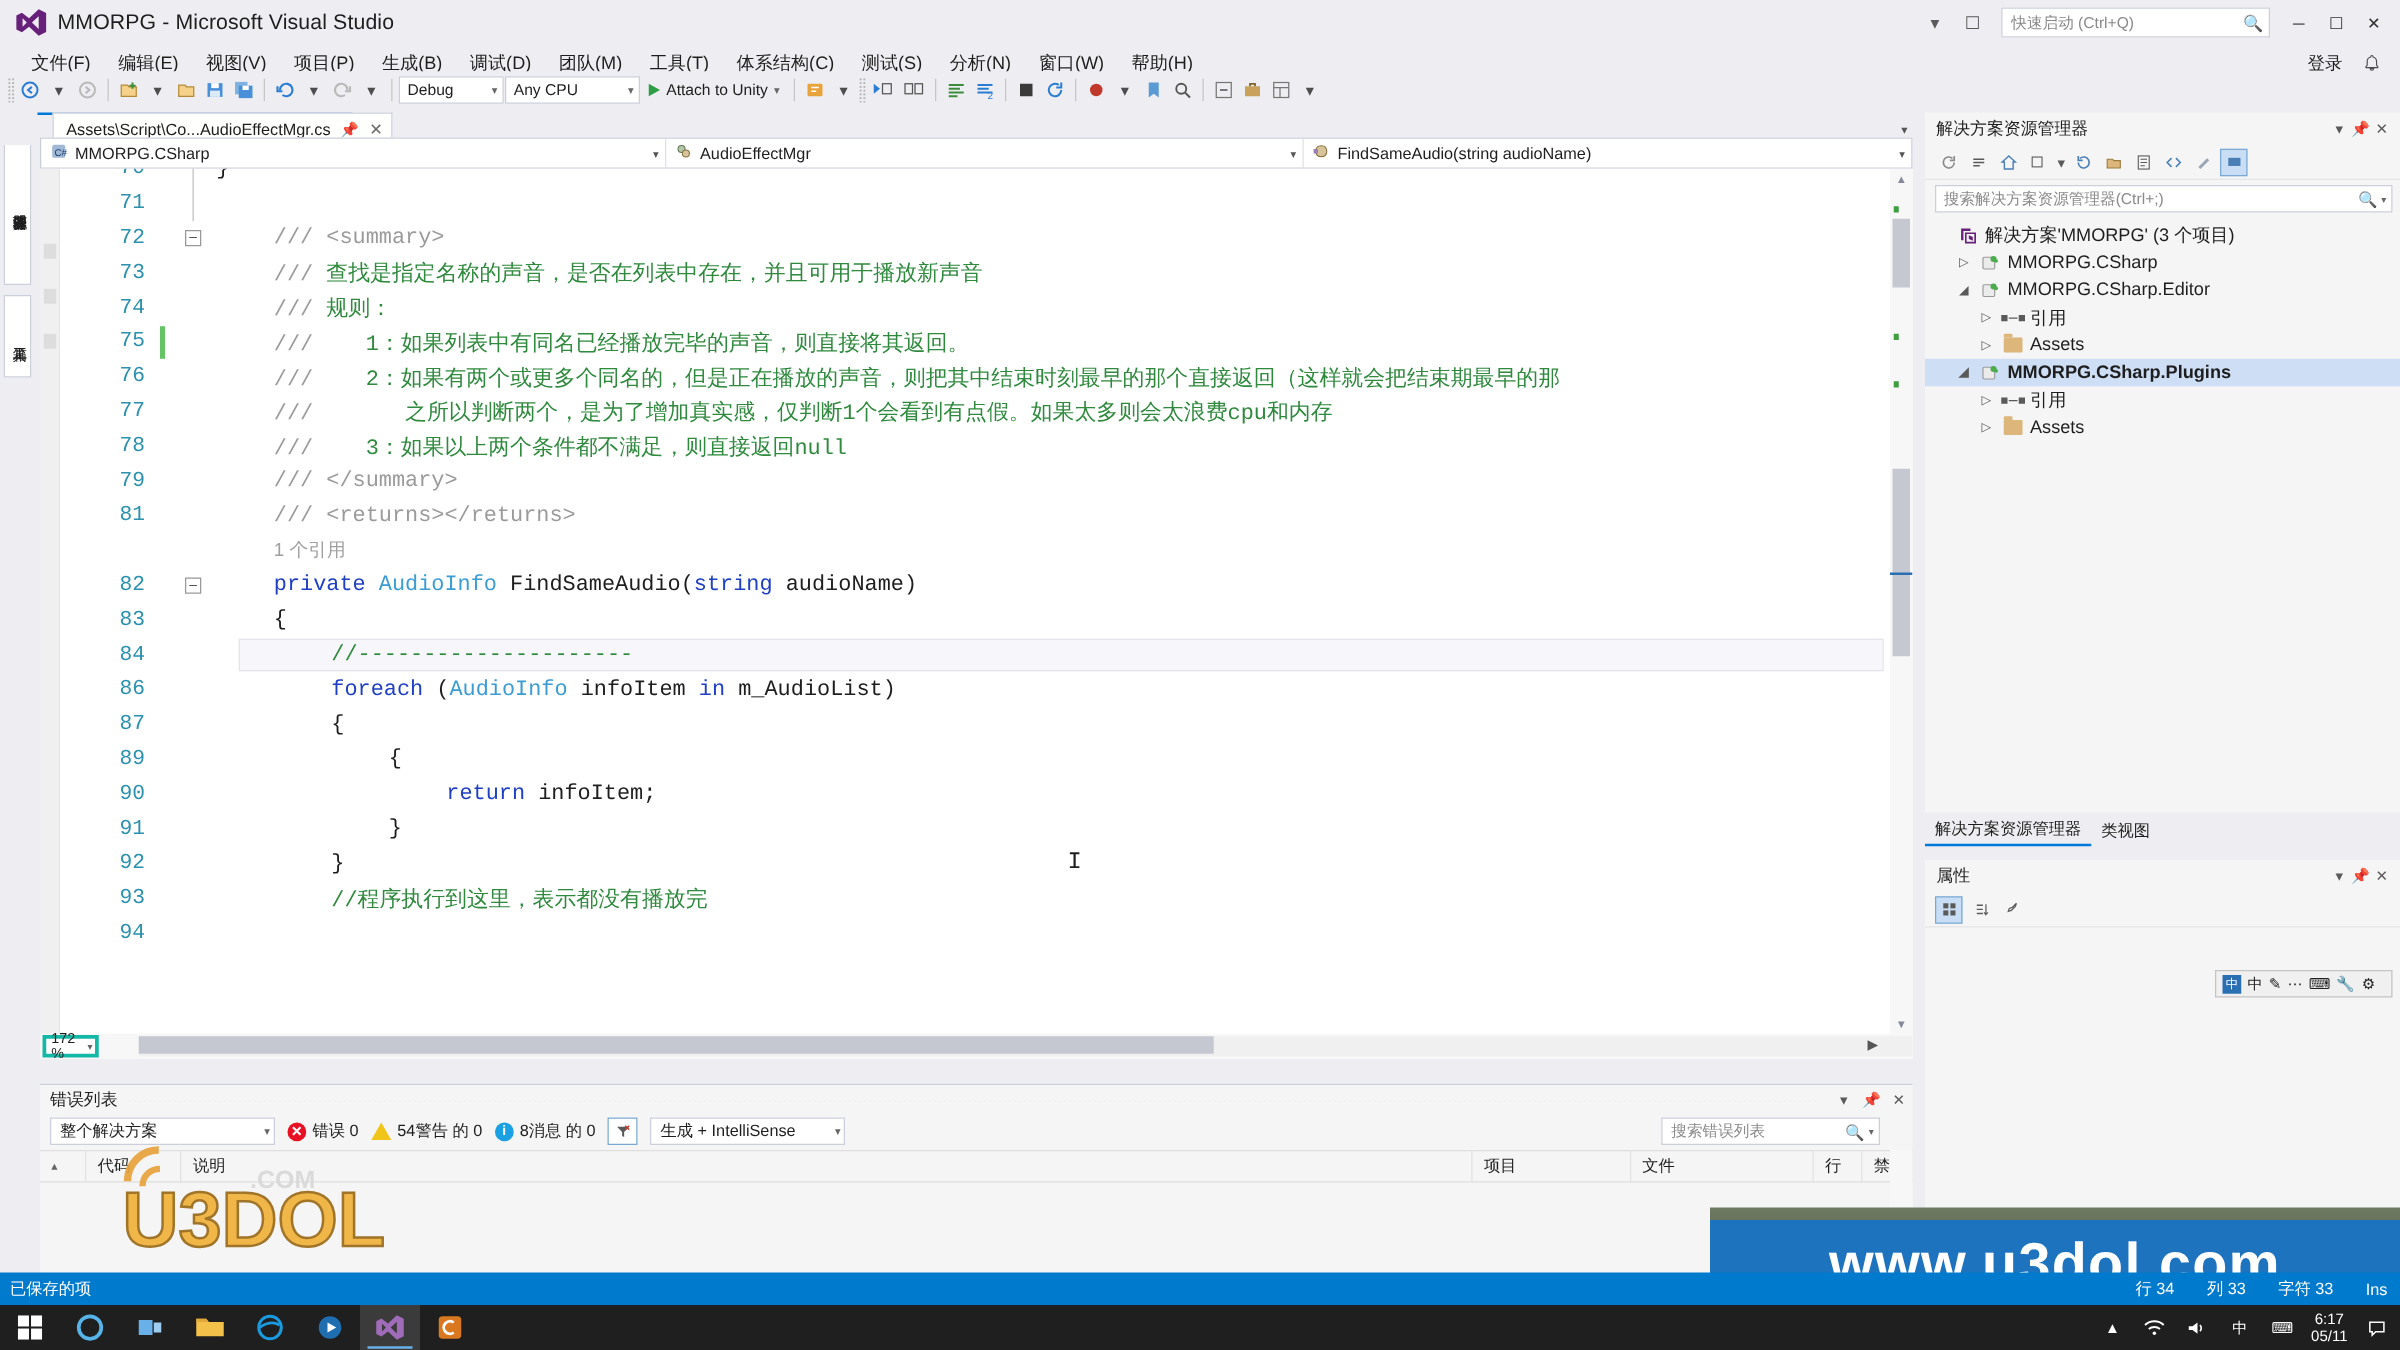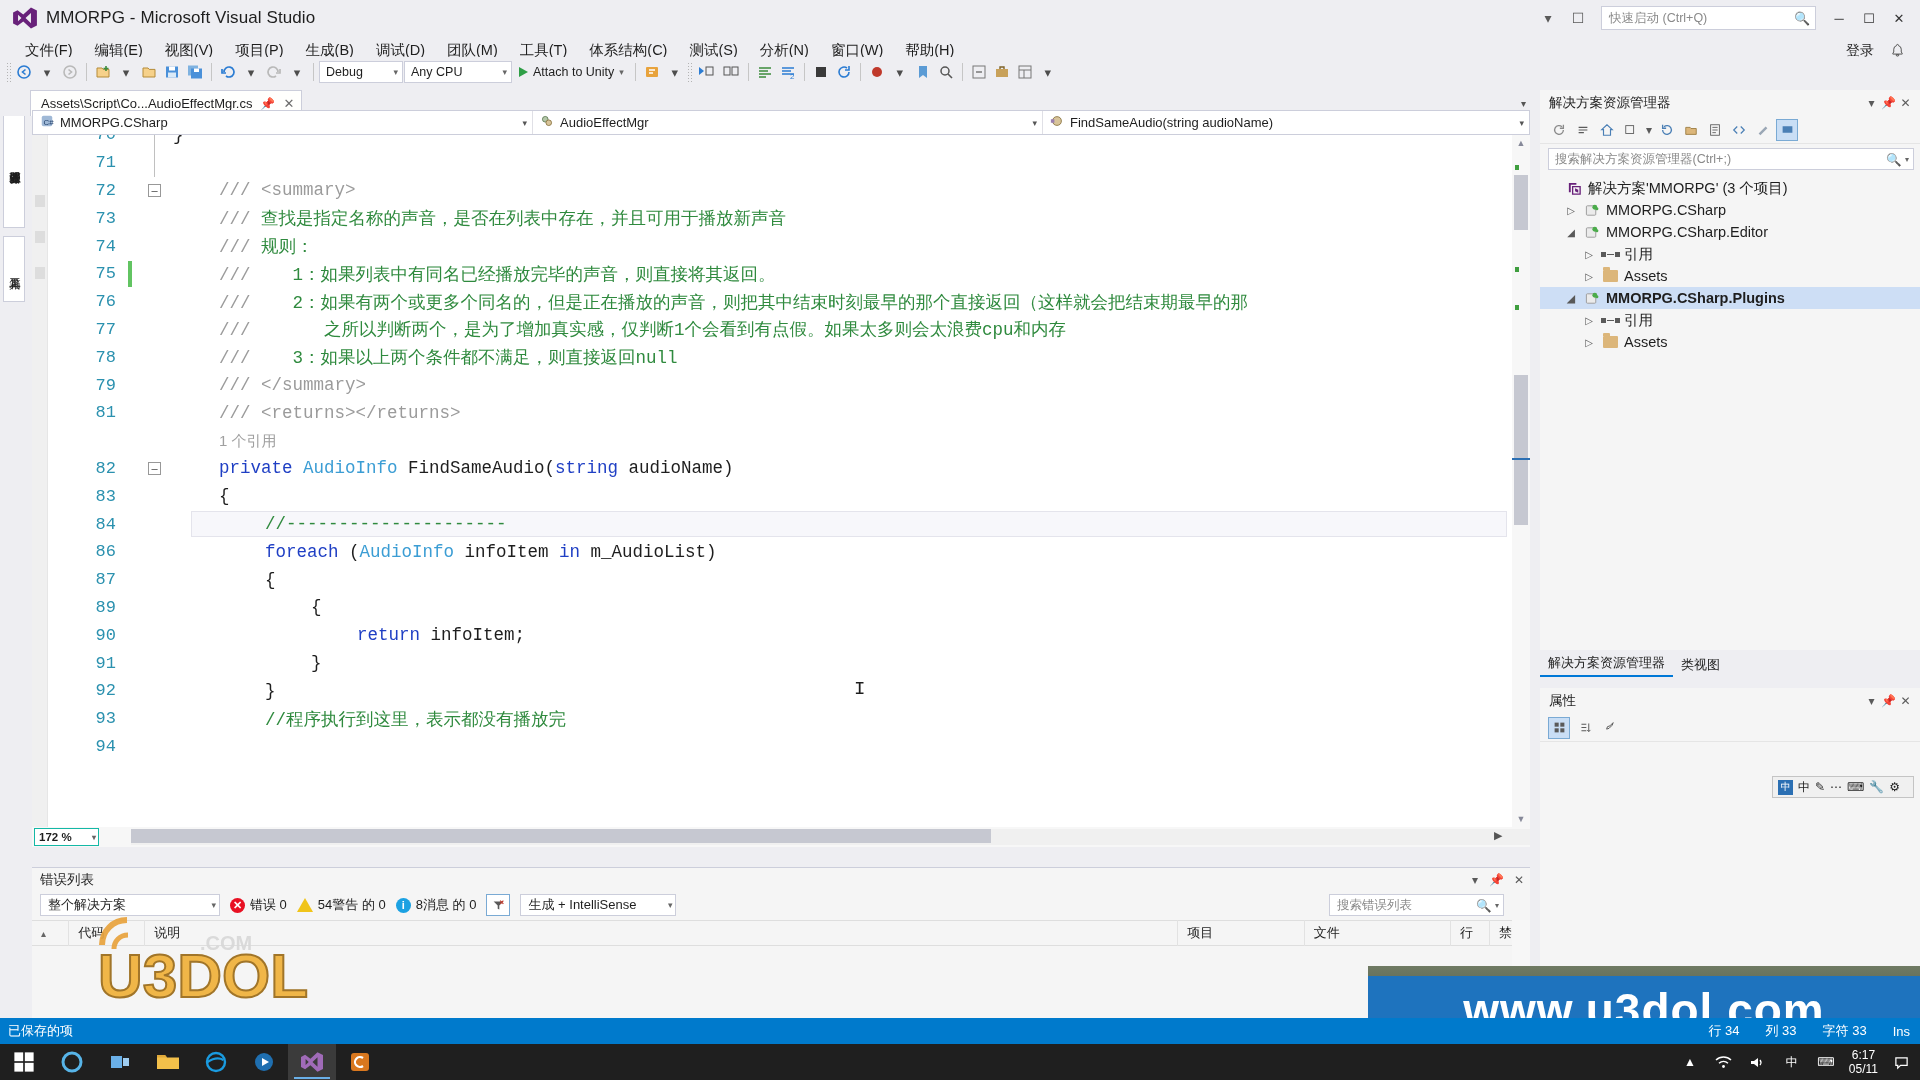--- a/index.html
+++ b/index.html
@@ -53,21 +53,21 @@
     color: #1e1e1e; display: flex; align-items: center; padding: 0 4px 0 6px; gap: 6px;
   }
   .tcombo .caret { color: #666; font-size: 9px; }
   .run-btn { display: flex; align-items: center; gap: 5px; font-size: 12.5px; color: #1e1e1e; padding: 0 6px; height: 22px; }
   .tri { width: 0; height: 0; border-left: 9px solid #2e9e46; border-top: 5.5px solid transparent; border-bottom: 5.5px solid transparent; }
   .dots { width: 6px; height: 20px; background-image: radial-gradient(#b3b3b3 1px, transparent 1px); background-size: 3px 3px; }
 
   
   .tabstrip { position: absolute; left: 0; top: 90px; width: 1532px; height: 26px; background: #eeeef2; }
   .doc-tab {
-    position: absolute; left: 30px; top: 0; height: 26px; background: #fffffd;
+    position: absolute; left: 42px; top: 0; height: 26px; background: #fffffd;
     border: 1px solid #cccedb; border-bottom: none; border-top: 1px solid #cccedb;
     display: flex; align-items: center; padding: 0 7px 0 10px; gap: 8px; font-size: 13px; color: #1e1e1e;
   }
   .doc-tab .pin { color: #6d6d6d; font-size: 12px; }
   .doc-tab .close { color: #6d6d6d; font-size: 13px; }
   .tab-accent { position: absolute; left: 30px; top: 0; width: 252px; height: 2px; background: #0078d7; }
   .tabstrip-caret { position: absolute; right: 6px; top: 8px; color: #555; font-size: 10px; }
 
   
   .navbar {
@@ -105,21 +105,21 @@
   .ibeam { position: absolute; left: 822px; top: 543px; font-family: "Liberation Mono", monospace; font-size: 19px; color: #1e1e1e; }
 
   
   .vscroll { position: absolute; right: 0; top: 0; width: 18px; height: 692px; background: #f7f7f7; }
   .vscroll .arrow { width: 18px; height: 16px; display: flex; align-items: center; justify-content: center; color: #868999; font-size: 9px; }
   .vthumb { position: absolute; left: 2px; width: 14px; background: #c6c8d1; }
   .vsmark { position: absolute; left: 3px; width: 4px; height: 5px; background: #3f9e3f; }
   .vs-caretmark { position: absolute; left: 0; width: 18px; height: 2px; background: #2b6fb3; }
   
   .hscrollrow { position: absolute; left: 0; bottom: 0; width: 100%; height: 20px; background: #f7f7f7; display: flex; align-items: center; }
-  .zoombox { width: 65px; height: 18px; background: #fff; border: 1px solid #14b8a6; font-size: 11.5px; color: #1e1e1e; display: flex; align-items: center; padding: 0 2px 0 4px; font-weight: bold; }
+  .zoombox { width: 45px; height: 18px; background: #fff; border: 3px solid #14b8a6; font-size: 11.5px; color: #1e1e1e; display: flex; align-items: center; padding: 0 2px 0 4px; }
   .zoombox .zc { margin-left: auto; font-size: 8px; color: #666; }
   .hthumb { position: absolute; left: 176px; height: 14px; background: #c6c8d1; }
   .hsplit { position: absolute; right: 22px; top: 2px; width: 14px; height: 14px; color: #555; font-size: 11px; }
 
   
   .sol-panel { position: absolute; left: 1540px; top: 90px; width: 380px; height: 560px; background: #f5f5f5; }
   .pan-header { height: 26px; display: flex; align-items: center; padding: 0 6px 0 9px; font-size: 13.5px; color: #1e1e1e; }
   .pan-header .spacer { flex: 1; }
   .pan-ico { width: 17px; height: 18px; display:flex; align-items:center; justify-content:center; color:#5a5a5a; font-size: 12px; }
   .sol-toolbar { height: 28px; display: flex; align-items: center; gap: 2px; padding-left: 8px; border-bottom: 1px solid #e5e5e5;}

